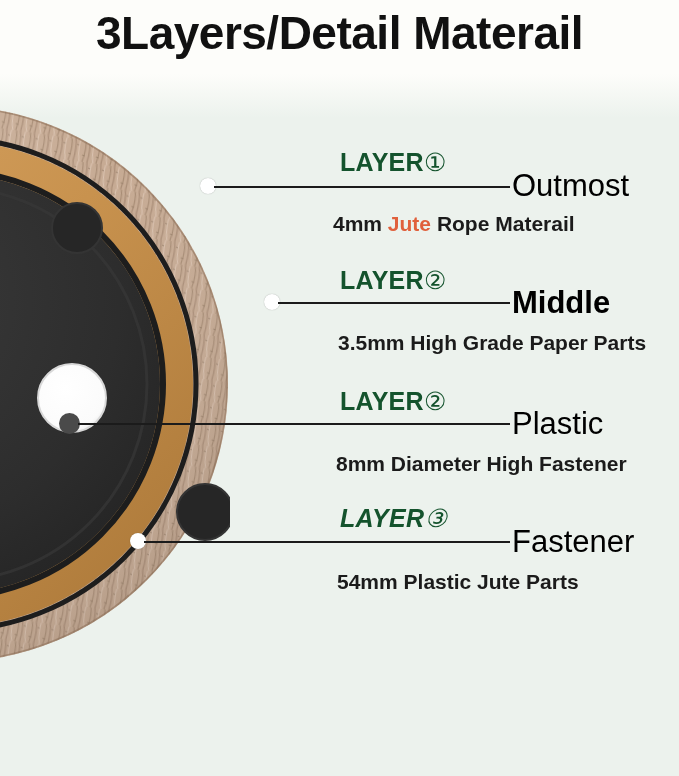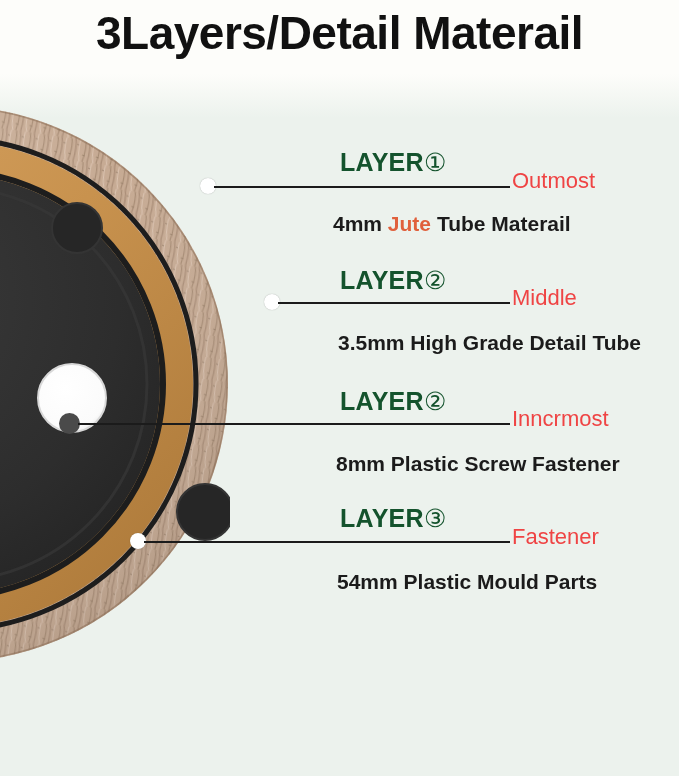--- a/index.html
+++ b/index.html
@@ -76,23 +76,23 @@
     letter-spacing: 0.3px;
     white-space: nowrap;
   }
   .layer-tag .circ {
     font-weight: normal;
     font-size: 25px;
   }
 
   .headline {
     position: absolute;
-    font-size: 22px;
+    font-size: 31px;
     font-weight: 400;
-    color: #ef4444;
+    color: #000000;
     white-space: nowrap;
   }
 
   .subline {
     position: absolute;
     font-size: 21px;
     font-weight: bold;
     color: #1b1b1b;
     white-space: nowrap;
   }
@@ -197,47 +197,47 @@
 
   <div class="dot-white" style="left:130px; top:533px; width:16px; height:16px;"></div>
   <div class="leader" style="left:144px; top:541px; width:366px;"></div>
 
   <div class="callout">
     <div class="layer-tag" style="left:340px; top:148px;">
       <span>LAYER</span><span class="circ">①</span>
     </div>
     <div class="headline" style="left:512px; top:168px;">Outmost</div>
     <div class="subline" style="left:333px; top:212px;">
-      <span>4mm </span><span class="hl">Jute</span><span> Tube Materail</span>
+      <span>4mm </span><span class="hl">Jute</span><span> Rope Materail</span>
     </div>
   </div>
 
   <div class="callout">
     <div class="layer-tag" style="left:340px; top:266px;">
       <span>LAYER</span><span class="circ">②</span>
     </div>
-    <div class="headline" style="left:512px; top:285px;">Middle</div>
+    <div class="headline" style="left:512px; top:285px;font-weight:bold;">Middle</div>
     <div class="subline" style="left:338px; top:331px;">
-      <span>3.5mm High Grade Detail Tube</span><span class="hl"></span><span></span>
+      <span>3.5mm High Grade Paper Parts</span><span class="hl"></span><span></span>
     </div>
   </div>
 
   <div class="callout">
     <div class="layer-tag" style="left:340px; top:387px;">
       <span>LAYER</span><span class="circ">②</span>
     </div>
-    <div class="headline" style="left:512px; top:406px;">Inncrmost</div>
+    <div class="headline" style="left:512px; top:406px;">Plastic</div>
     <div class="subline" style="left:336px; top:452px;">
-      <span>8mm Plastic Screw Fastener</span><span class="hl"></span><span></span>
-    </div>
-  </div>
-
-  <div class="callout">
-    <div class="layer-tag" style="left:340px; top:504px;">
+      <span>8mm Diameter High Fastener</span><span class="hl"></span><span></span>
+    </div>
+  </div>
+
+  <div class="callout">
+    <div class="layer-tag" style="left:340px; top:504px;font-style:italic;">
       <span>LAYER</span><span class="circ">③</span>
     </div>
     <div class="headline" style="left:512px; top:524px;">Fastener</div>
     <div class="subline" style="left:337px; top:570px;">
-      <span>54mm Plastic Mould Parts</span><span class="hl"></span><span></span>
+      <span>54mm Plastic Jute Parts</span><span class="hl"></span><span></span>
     </div>
   </div>
 
 </div>
 
 </body></html>

